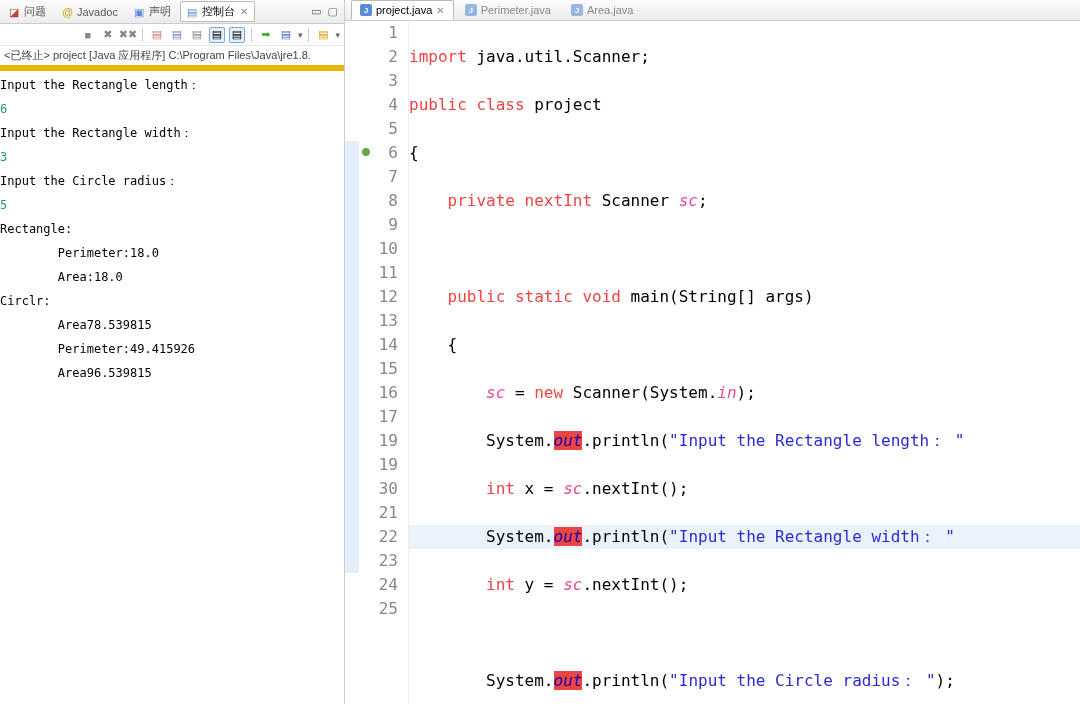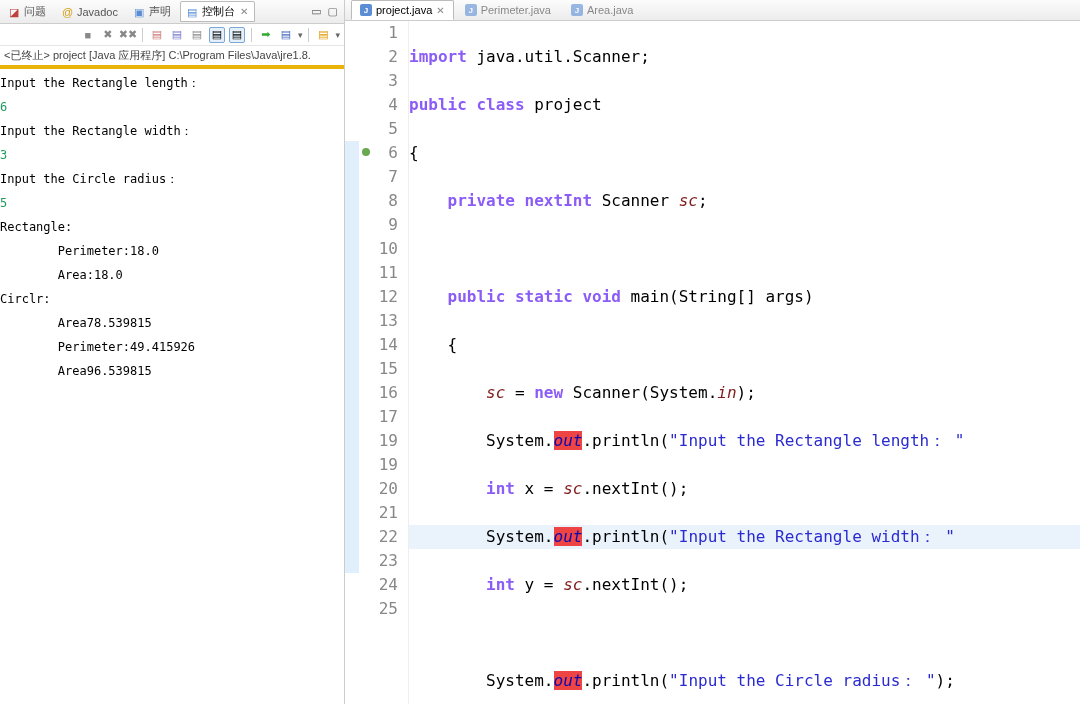--- a/index.html
+++ b/index.html
@@ -83,21 +83,21 @@
 .tool-sep {
   width: 1px;
   height: 14px;
   background: #ccc;
   margin: 0 2px;
 }
 .status-line {
   font-size: 11px;
   padding: 2px 4px;
   color: #444;
-  border-bottom: 4px solid #eab308;
+  border-bottom: 6px solid #eab308;
   white-space: nowrap;
   overflow: hidden;
 }
 .console {
   flex: 1;
   font-family: Consolas, monospace;
   font-size: 12px;
   line-height: 24px;
   padding: 2px 0;
   background: #fff;
@@ -187,22 +187,22 @@
   height: 24px;
 }
 .margin-bar .mark.blue { background: #e1eefb; }
 .code {
   flex: 1;
   white-space: pre;
   overflow: hidden;
 }
 .code .line { height: 24px; }
 .code .line.hl { background: #eaf2fc; }
-.kw { color: #8b5cf6; font-weight: bold; }
-.static-field { color: #7f1d1d; font-style: italic; }
+.kw { color: #ef4444; font-weight: normal; }
+.static-field { color: #ec4899; font-style: italic; }
 .str { color: #2a2ad1; }
 .out-hl { background: #ef4444; font-style: italic; color: #0a0ab0;}
 .mini-icon {
   width: 12px;
   height: 12px;
   display: inline-block;
 }
 .ico-problems { color: #c04040; }
 .ico-javadoc { color: #d4a017; }
 .ico-decl { color: #5a8dd6; }
@@ -341,21 +341,21 @@
       <div class="ln">10</div>
       <div class="ln">11</div>
       <div class="ln">12</div>
       <div class="ln">13</div>
       <div class="ln">14</div>
       <div class="ln">15</div>
       <div class="ln">16</div>
       <div class="ln">17</div>
       <div class="ln">19</div>
       <div class="ln">19</div>
-      <div class="ln">20</div>
+      <div class="ln">30</div>
       <div class="ln">21</div>
       <div class="ln">22</div>
       <div class="ln">23</div>
       <div class="ln">24</div>
       <div class="ln">25</div>
     </div>
     <div class="code">
 <div class="line"><span class="kw">import</span><span> java.util.Scanner;</span></div>
 <div class="line"><span class="kw">public class</span><span> project</span></div>
 <div class="line"><span>{</span></div>

